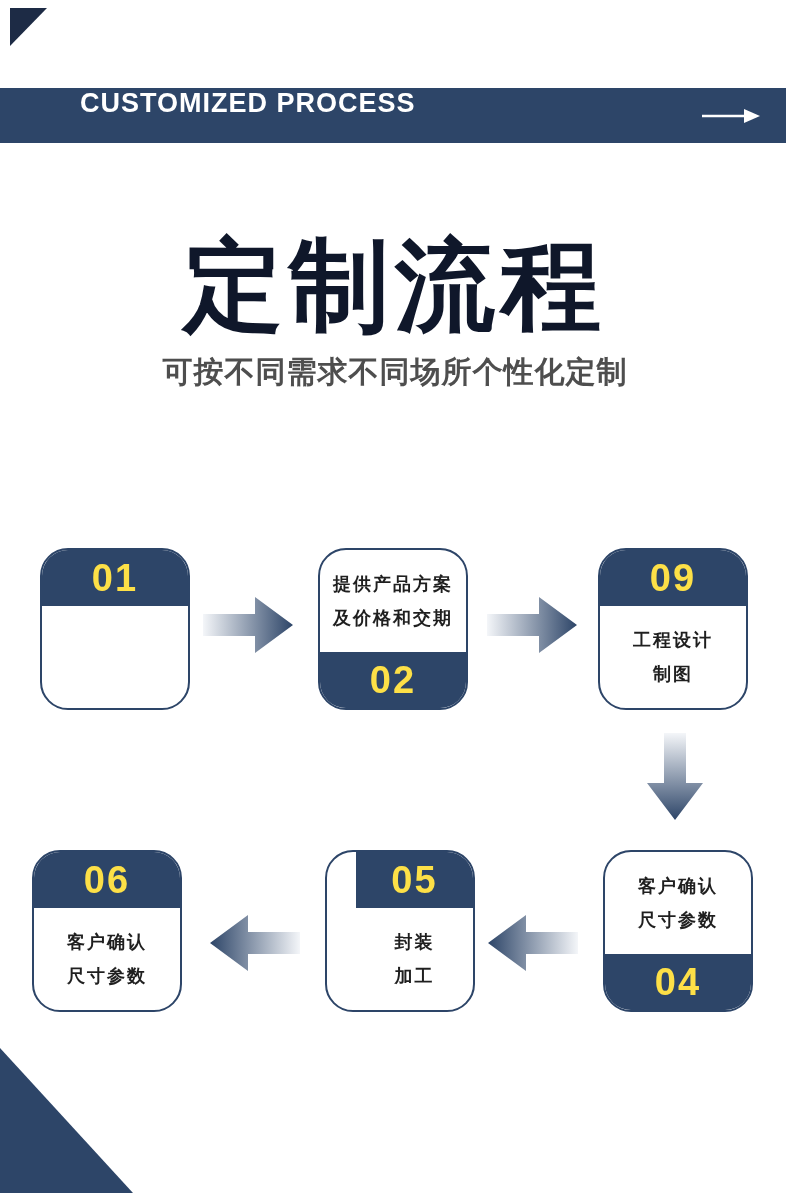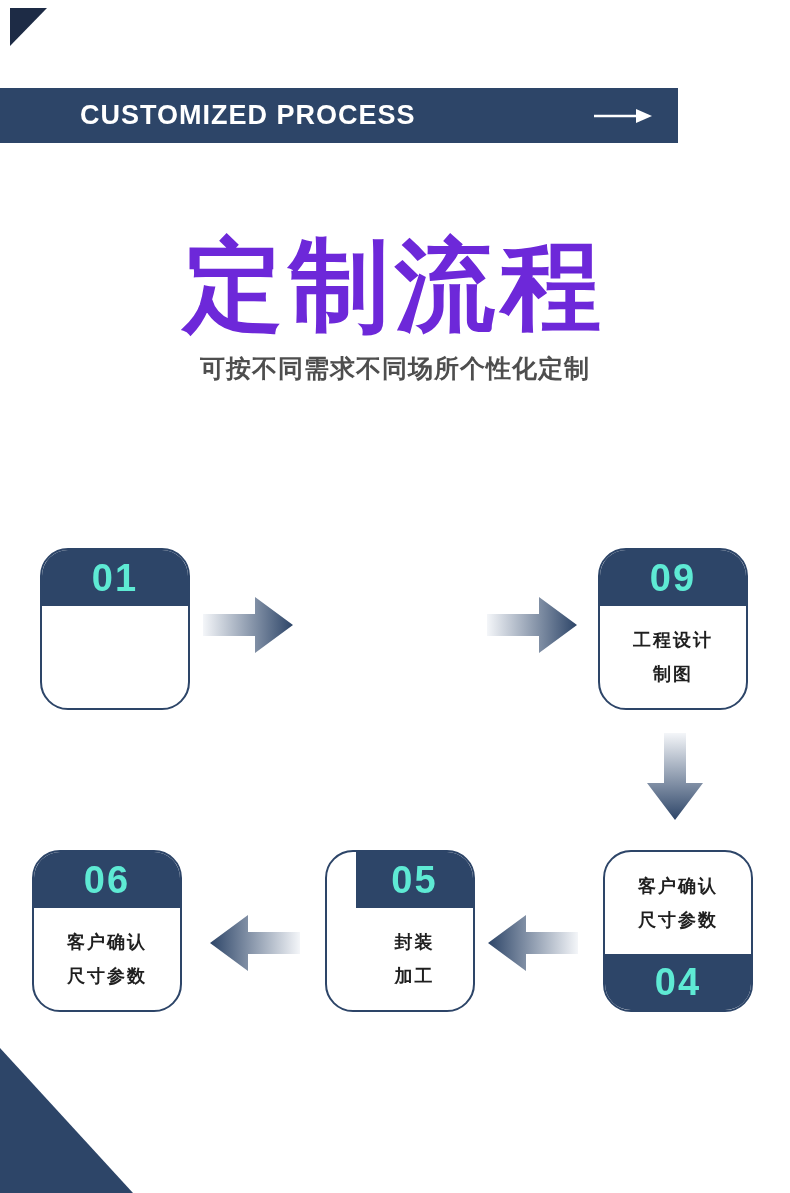--- a/index.html
+++ b/index.html
@@ -13,47 +13,47 @@
     background:#1d2b45;
     clip-path:polygon(0 0,100% 0,0 100%);
   }
   .tri-bl{
     position:absolute;left:0;top:1048px;width:133px;height:145px;
     background:#2d4568;
     clip-path:polygon(0 0,0 100%,100% 100%);
   }
   
   .header-bar{
-    position:absolute;left:0;top:88px;width:678px;height:55px;
-    background:#2d4568;display:flex;align-items:center;
+    position:absolute;left:0;top:88px;width:786px;height:55px;
+    background:#2d4568;display:flex;
   }
   .header-title{
     margin-left:80px;color:#ffffff;font-size:27px;font-weight:600;
     letter-spacing:1px;white-space:nowrap;
   }
   .header-arrow{position:absolute;right:26px;top:18px;}
   
   .hero-title{
     position:absolute;left:0;top:228px;width:790px;text-align:center;
-    font-size:100px;font-weight:900;color:#6d28d9;letter-spacing:6px;
+    font-size:100px;font-weight:900;color:#0f172a;letter-spacing:6px;
     line-height:1.15;white-space:nowrap;
   }
   .hero-subtitle{
     position:absolute;left:0;top:352px;width:790px;text-align:center;
-    font-size:25px;font-weight:700;color:#4e4e4e;letter-spacing:1px;
+    font-size:30px;font-weight:700;color:#4e4e4e;letter-spacing:1px;
     white-space:nowrap;
   }
   
   .step-box{
     position:absolute;width:150px;height:162px;box-sizing:border-box;
     border:2px solid #2d4568;border-radius:28px;background:#ffffff;
     overflow:hidden;display:flex;flex-direction:column;
   }
   .step-num{
-    background:#2d4568;color:#5eead4;height:56px;flex:0 0 56px;
+    background:#2d4568;color:#fde047;height:56px;flex:0 0 56px;
     display:flex;align-items:center;justify-content:center;
     font-size:38px;font-weight:bold;letter-spacing:2px;
   }
   .step-body{
     flex:1;display:flex;flex-direction:column;align-items:center;justify-content:center;
     font-size:18px;font-weight:600;color:#1f1f1f;letter-spacing:2px;line-height:34px;
     text-align:center;
   }
   .flow-arrow{position:absolute;}
 </style>
@@ -82,20 +82,27 @@
   <svg class="flow-arrow" style="left:203px;top:597px;" width="90" height="56" viewBox="0 0 90 56">
     <defs>
         <linearGradient id="gr1" x1="0%" y1="0%" x2="100%" y2="0%">
       <stop offset="0%" stop-color="#f4f6f9"></stop>
           <stop offset="100%" stop-color="#2d4568"></stop>
     </linearGradient>
       </defs>
     <polygon points="0,17 52,17 52,0 90,28 52,56 52,39 0,39" fill="url(#gr1)"></polygon>
   </svg>
 
+  <div class="step-box" style="left:318px;top:548px;">
+    <div class="step-body">
+      <div>提供产品方案</div>
+      <div>及价格和交期</div>
+    </div>
+    <div class="step-num">02</div>
+  </div>
 
   <svg class="flow-arrow" style="left:487px;top:597px;" width="90" height="56" viewBox="0 0 90 56">
     <defs>
         <linearGradient id="gr2" x1="0%" y1="0%" x2="100%" y2="0%">
       <stop offset="0%" stop-color="#f4f6f9"></stop>
           <stop offset="100%" stop-color="#2d4568"></stop>
     </linearGradient>
       </defs>
     <polygon points="0,17 52,17 52,0 90,28 52,56 52,39 0,39" fill="url(#gr2)"></polygon>
   </svg>

